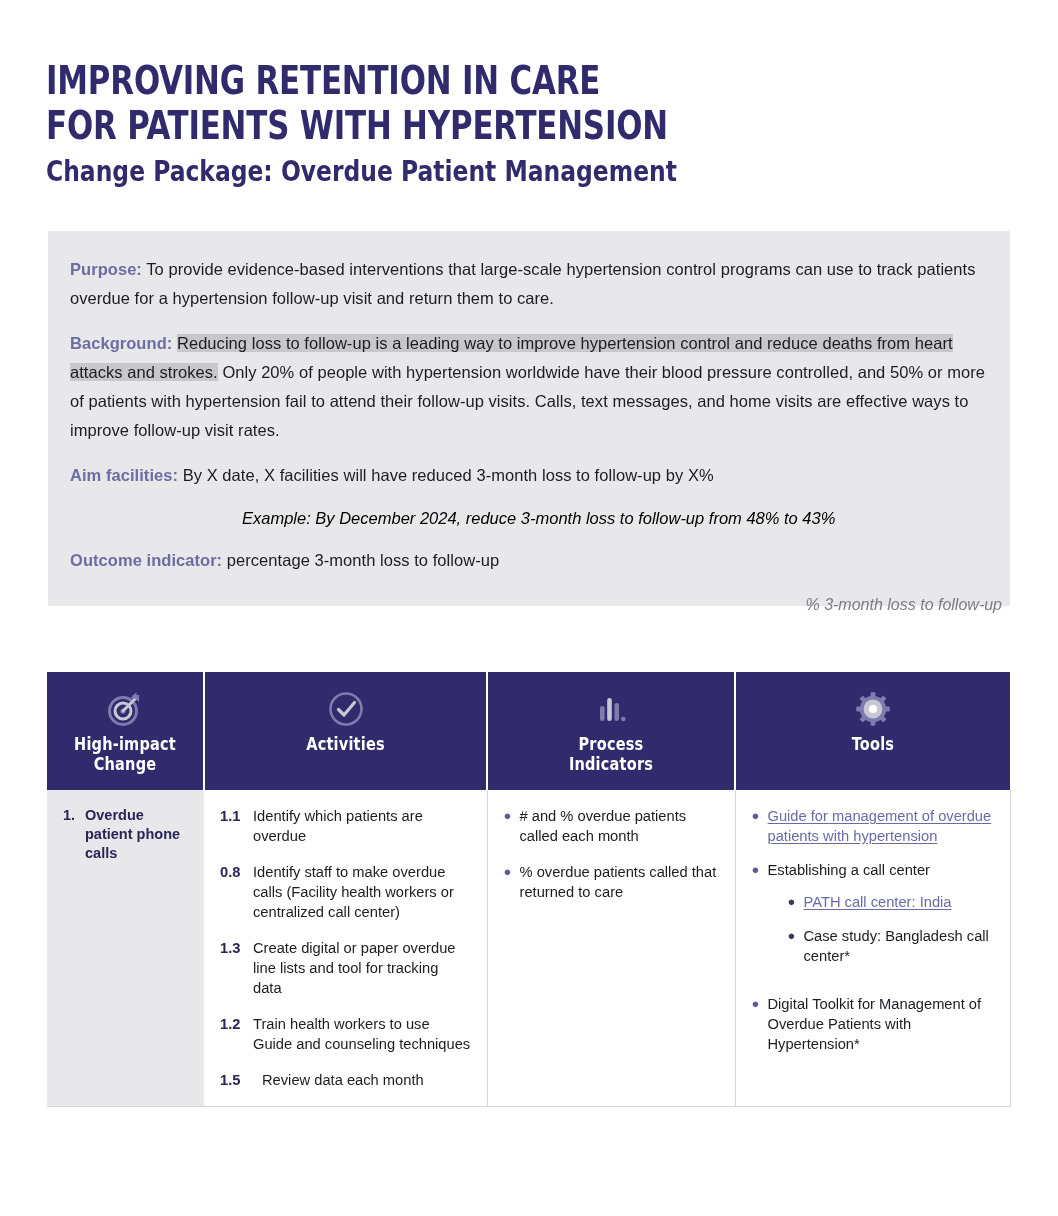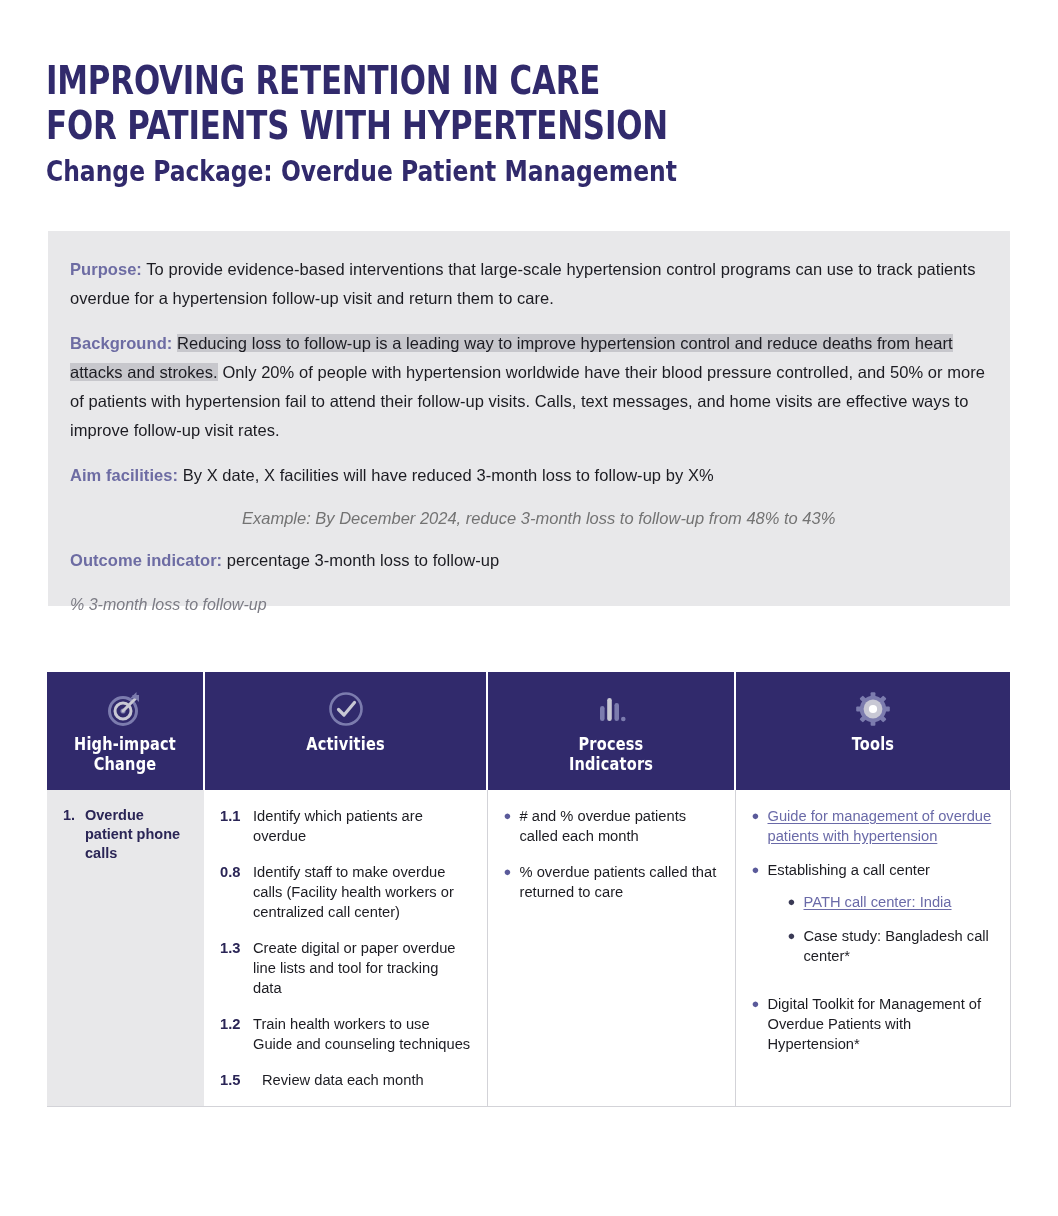--- a/index.html
+++ b/index.html
@@ -77,30 +77,31 @@
   }
   .hl {
     background: #C7C7CC;
     box-decoration-break: clone;
     -webkit-box-decoration-break: clone;
   }
   .example-line {
     font-size: 16.5px;
     line-height: 28px;
     font-style: italic;
-    color: #737373;
+    color: #000000;
     margin: 0 0 14px 0;
     padding-left: 172px;
   }
   .metric-line {
     font-size: 16px;
     line-height: 26px;
     font-style: italic;
     color: #7c7c85;
     margin: 17px 0 0 0;
+    text-align: right;
   }
 
   
   .table {
     position: absolute;
     left: 47px;
     top: 672px;
     width: 963px;
     border-collapse: collapse;
     table-layout: fixed;

